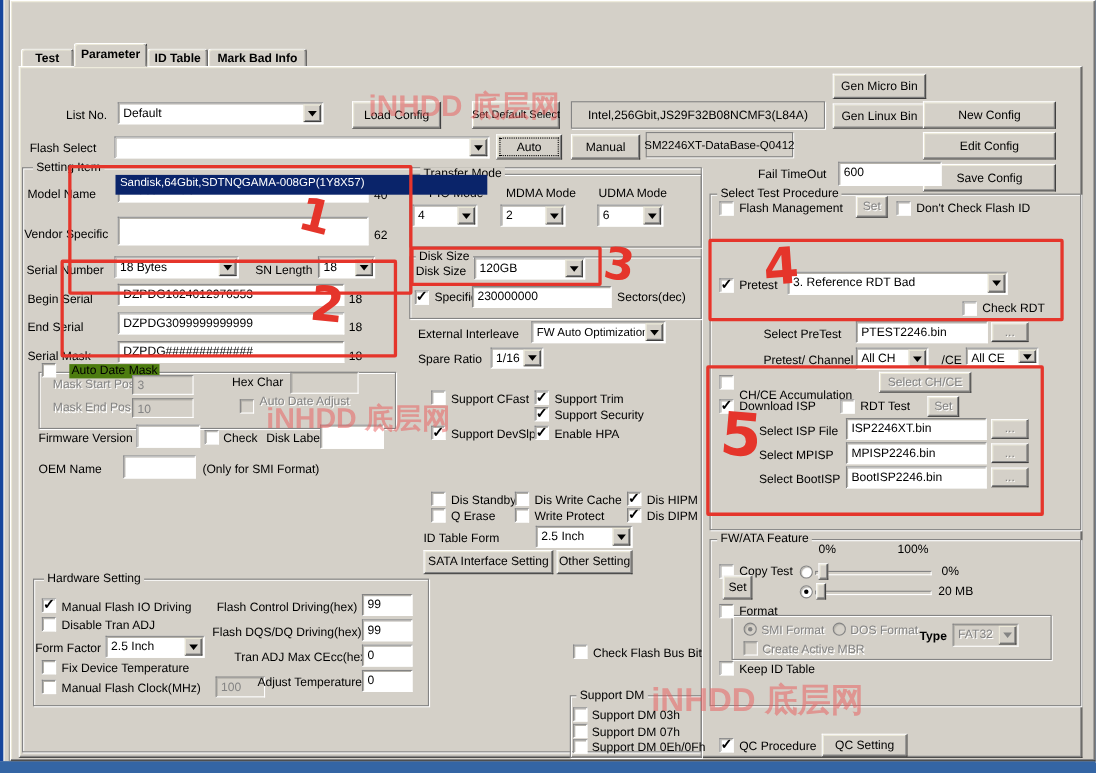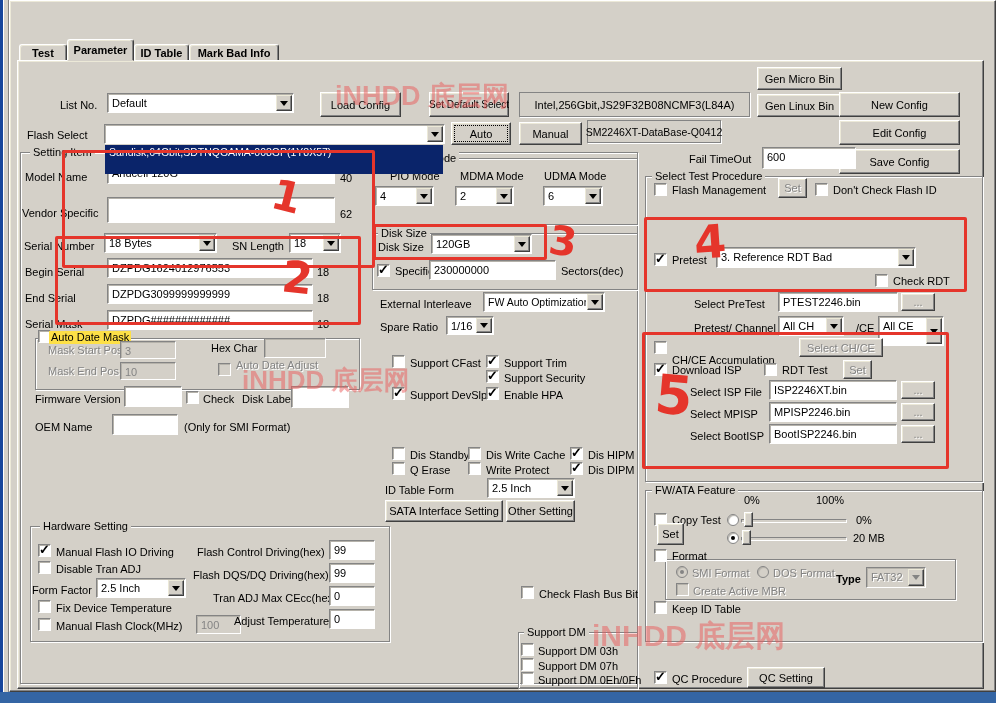--- a/index.html
+++ b/index.html
@@ -108,21 +108,21 @@
     </div>
 </div>
 <div class="btn raised focus" style="left:451px;top:122px;width:60px;height:23px;z-index:2;">Auto</div>
 <div class="btn raised" style="left:519px;top:122px;width:63px;height:23px;z-index:2;">Manual</div>
 <div class="static" style="left:587px;top:120px;width:134px;height:23px;font-size:10.5px;z-index:2;">SM2246XT-DataBase-Q0412</div>
 <div class="btn raised" style="left:839px;top:120px;width:121px;height:25px;z-index:2;">Edit Config</div>
 <div class="btn raised" style="left:839px;top:149px;width:121px;height:25px;z-index:2;">Save Config</div>
 <span class="lbl" style="left:689px;top:153px;z-index:2;">Fail TimeOut</span>
 <div class="fld sunk" style="left:762px;top:147px;width:94px;height:22px;z-index:2;">600</div>
 
-<div class="navy" style="left:105px;top:145px;width:338px;height:29px;">Sandisk,64Gbit,SDTNQGAMA-008GP(1Y8X57)</div>
+<div class="navy" style="left:105px;top:159px;width:338px;height:18px;">Sandisk,64Gbit,SDTNQGAMA-008GP(1Y8X57)</div>
 
 <div class="grp" style="left:20px;top:152px;width:618px;height:532px;z-index:1;"></div>
 <span class="grp-t" style="left:30px;top:146px;z-index:2;">Setting Item</span>
 
 <span class="lbl" style="left:25px;top:171px;z-index:2;">Model Name</span>
 <div class="fld sunk" style="left:107px;top:163px;width:228px;height:21px;z-index:2;">Anucell 120G</div>
 <span class="lbl" style="left:340px;top:172px;z-index:2;">40</span>
 
 <span class="lbl" style="left:22px;top:207px;z-index:2;">Vendor Specific</span>
 <div class="fld sunk" style="left:107px;top:197px;width:228px;height:26px;z-index:2;"></div>
@@ -150,21 +150,21 @@
 <span class="lbl" style="left:25px;top:292px;z-index:2;">End Serial</span>
 <div class="fld sunk" style="left:107px;top:284px;width:206px;height:20px;z-index:2;">DZPDG3099999999999</div>
 <span class="lbl" style="left:317px;top:292px;z-index:2;">18</span>
 
 <span class="lbl" style="left:25px;top:318px;z-index:2;">Serial Mask</span>
 <div class="fld sunk" style="left:107px;top:310px;width:206px;height:20px;z-index:2;">DZPDG#############</div>
 <span class="lbl" style="left:317px;top:318px;z-index:2;">18</span>
 
 <div class="grp" style="left:35px;top:338px;width:325px;height:52px;z-index:1;"></div>
 <div class="cb" style="left:38px;top:330px;z-index:2;" data-on="false"></div>
-<span class="lbl" style="left:49px;top:331px;background:#fde047;padding:0 2px;z-index:2;">Auto Date Mask</span>
+<span class="lbl" style="left:63px;top:331px;background:#4d7c0f;padding:0 2px;z-index:2;">Auto Date Mask</span>
 <span class="lbl dis" style="left:48px;top:344px;z-index:2;">Mask Start Pos</span>
 <div class="fld sunk dis" style="left:120px;top:341px;width:56px;height:18px;z-index:2;">3</div>
 <span class="lbl" style="left:211px;top:342px;z-index:2;">Hex Char</span>
 <div class="fld sunk dis" style="left:264px;top:338px;width:62px;height:20px;z-index:2;"></div>
 <span class="lbl dis" style="left:48px;top:365px;z-index:2;">Mask End Pos</span>
 <div class="fld sunk dis" style="left:120px;top:362px;width:56px;height:18px;z-index:2;">10</div>
 <div class="cb dis" style="left:218px;top:363px;z-index:2;" data-on="false"></div>
 <span class="lbl dis" style="left:236px;top:359px;z-index:2;">Auto Date Adjust</span>
 
 <span class="lbl" style="left:35px;top:393px;z-index:2;">Firmware Version</span>
@@ -319,21 +319,21 @@
 <div class="btn raised dis" style="left:901px;top:293px;width:34px;height:18px;z-index:2;">...</div>
 
 <span class="lbl" style="left:694px;top:322px;z-index:2;">Pretest/ Channel</span>
 <div class="combo sunk" style="left:778px;top:316px;width:66px;height:20px;z-index:2;">
   <span class="txt">All CH</span>
   <div class="arrowbtn">
       <div class="tri"></div>
     </div>
 </div>
 <span class="lbl" style="left:856px;top:322px;z-index:2;">/CE</span>
-<div class="combo sunk" style="left:878px;top:316px;width:66px;height:30px;z-index:2;">
+<div class="combo sunk" style="left:878px;top:316px;width:66px;height:16px;z-index:2;">
   <span class="txt">All CE</span>
   <div class="arrowbtn">
       <div class="tri"></div>
     </div>
 </div>
 
 <div class="cb" style="left:654px;top:341px;z-index:2;" data-on="false"></div>
 <span class="lbl" style="left:672px;top:354px;z-index:2;">CH/CE Accumulation</span>
 <div class="btn raised dis" style="left:799px;top:338px;width:84px;height:19px;z-index:2;">Select CH/CE</div>
 

